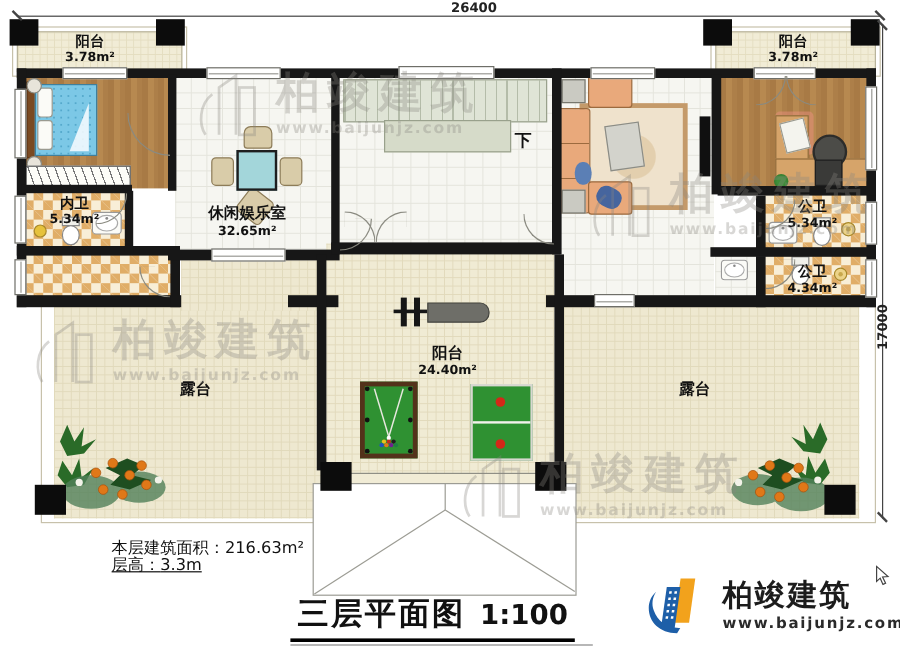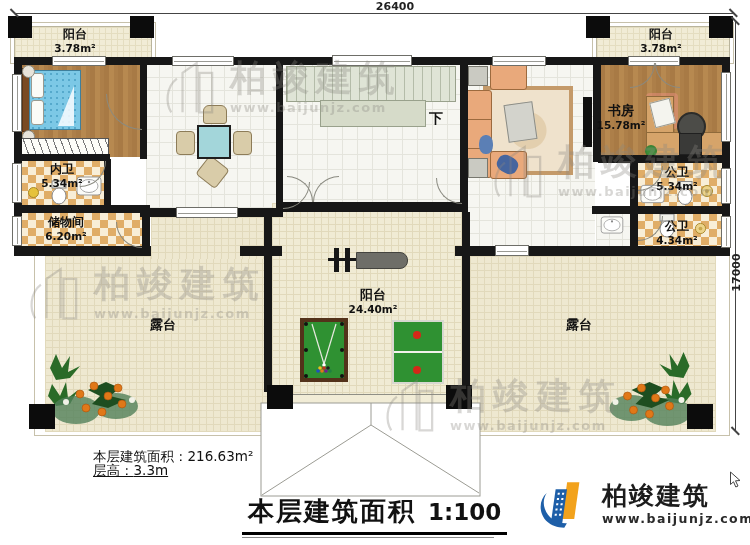--- a/index.html
+++ b/index.html
@@ -319,27 +319,23 @@
   <div class="col" style="left:446px;top:385px;width:26px;height:24px;"></div>
 
   <div class="rlabel sm" style="left:40px;top:28px;width:70px;">
     <span class="nm">阳台</span>
     <span class="ar">3.78m²</span>
   </div>
   <div class="rlabel sm" style="left:30px;top:163px;width:64px;">
     <span class="nm">内卫</span>
     <span class="ar">5.34m²</span>
   </div>
-  <div class="rlabel sm" style="left:30px;top:216px;width:72px;">
-    <span class="nm">储物间</span>
-    <span class="ar">6.20m²</span>
-  </div>
-  <div class="rlabel" style="left:588px;top:104px;width:66px;">
-    <span class="nm">书房</span>
-    <span class="ar">15.78m²</span>
+  <div class="rlabel" style="left:158px;top:172px;width:96px;">
+    <span class="nm">休闲娱乐室</span>
+    <span class="ar">32.65m²</span>
   </div>
   <div class="rlabel sm" style="left:626px;top:28px;width:70px;">
     <span class="nm">阳台</span>
     <span class="ar">3.78m²</span>
   </div>
   <div class="rlabel sm" style="left:646px;top:166px;width:62px;">
     <span class="nm">公卫</span>
     <span class="ar">5.34m²</span>
   </div>
   <div class="rlabel sm" style="left:646px;top:220px;width:62px;">
@@ -414,21 +410,21 @@
   <div class="tick" style="left:730px;top:430px;"></div>
   <div class="dimtxt" style="left:712px;top:266px;width:48px;text-align:center;transform:rotate(-90deg);transform-origin:center;">17000</div>
 
   <div class="foot" style="left:93px;top:448px;">
     <span>本层建筑面积：</span><span>216.63m²</span>
   </div>
   <div class="foot" style="left:93px;top:462px;text-decoration:underline;">
     <span>层高：</span><span>3.3m</span>
   </div>
   <div class="title-wrap" style="left:242px;top:494px;">
-    <span class="t">本层建筑面积</span><span class="s">1:100</span>
+    <span class="t">三层平面图</span><span class="s">1:100</span>
   </div>
   <div class="title-under" style="left:242px;top:537px;width:252px;"></div>
 
   <div class="brand" style="left:538px;top:476px;">
     <svg width="56" height="56" viewBox="0 0 64 60">
       <path d="M30 57 C13 57 3 46 3 33 C3 27 5.5 21.5 10 17.5 C6.5 23 5.5 29 7.8 35.5 C11.5 46 21 52.5 33 52 Z" fill="#1e5fa8"></path>
       <g transform="skewX(-8)">
         <rect x="34" y="5" width="14" height="42" fill="#f2a21c"></rect>
         <rect x="22" y="13" width="13" height="39" fill="#1e5fa8"></rect>
         <g fill="#ffffff">

